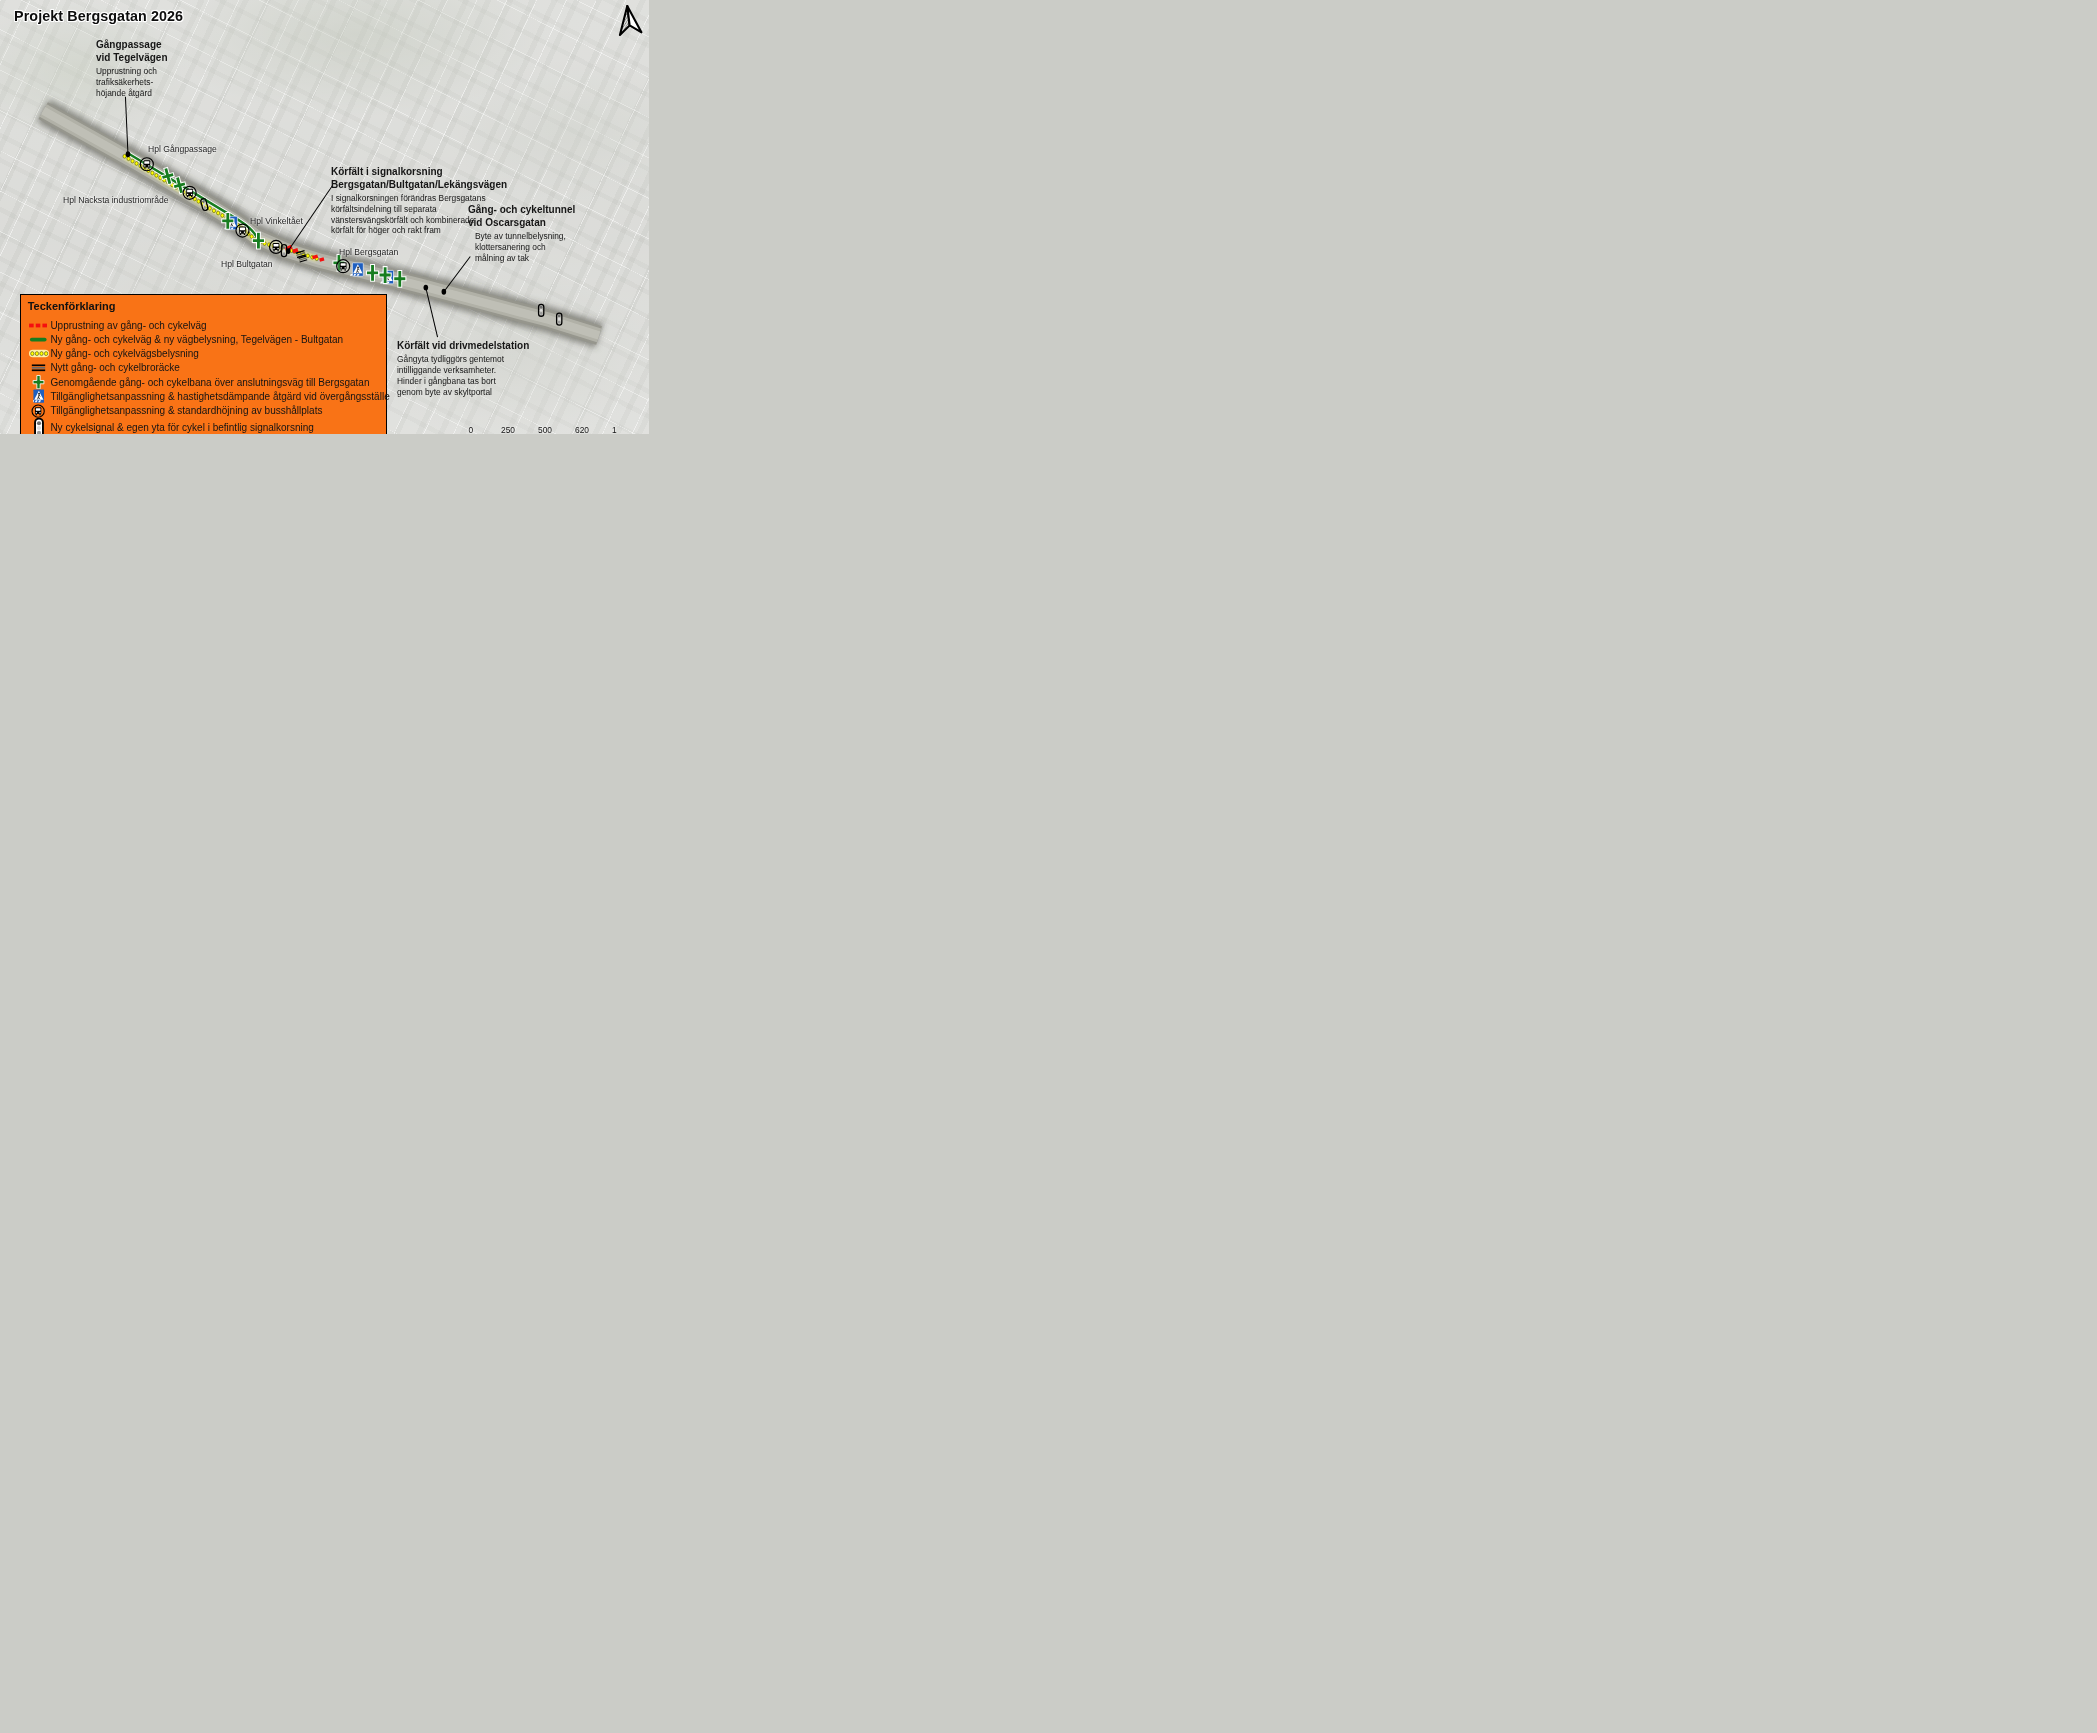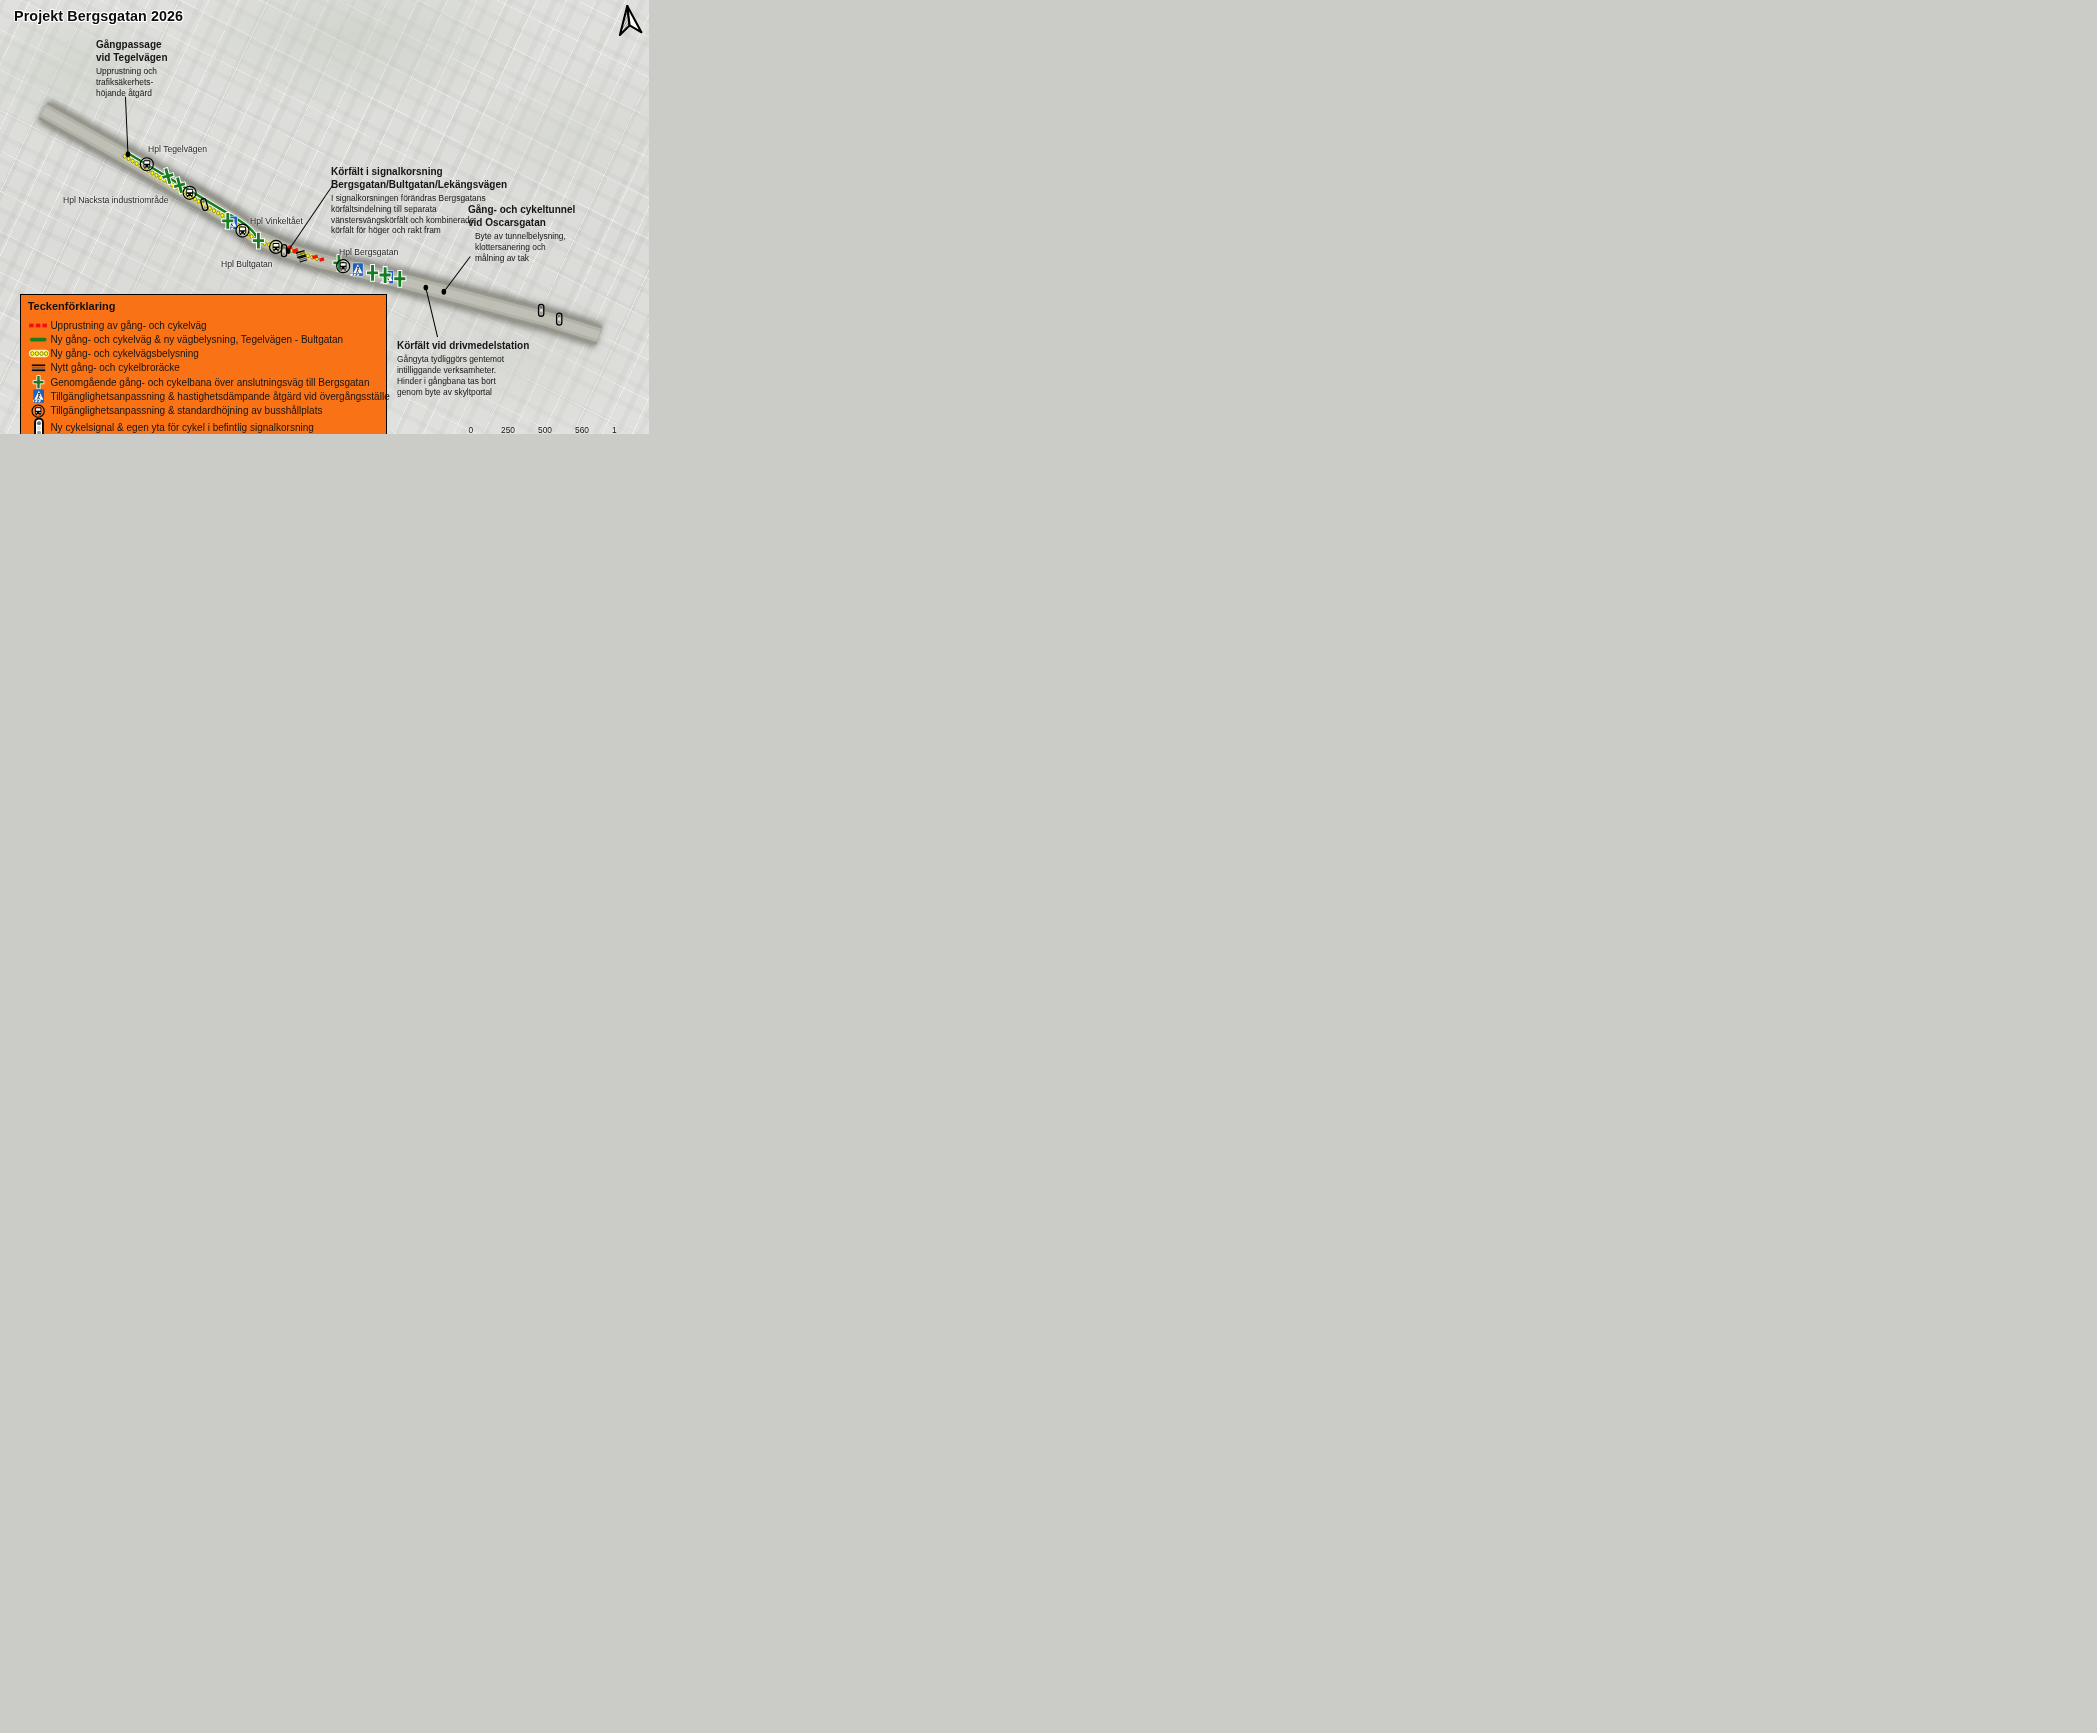--- a/index.html
+++ b/index.html
@@ -253,21 +253,21 @@
   </div>
 
   <div class="ann" style="left:397px;top:340px;width:147px;">
     <div class="ann-title">Körfält vid drivmedelstation</div>
     <div class="ann-body">Gångyta tydliggörs gentemot
 intilliggande verksamheter.
 Hinder i gångbana tas bort
 genom byte av skyltportal</div>
   </div>
 
-  <div class="maplabel" style="left:148px;top:144px;">Hpl Tegelvägen</div>
+  <div class="maplabel" style="left:148px;top:144px;">Hpl Gångpassage</div>
   <div class="maplabel" style="left:63px;top:195px;">Hpl Nacksta industriområde</div>
   <div class="maplabel" style="left:250px;top:216px;">Hpl Vinkeltået</div>
   <div class="maplabel" style="left:221px;top:259px;">Hpl Bultgatan</div>
   <div class="maplabel" style="left:339px;top:247px;">Hpl Bergsgatan</div>
 
   <div class="legend">
     <div class="legend-title">Teckenförklaring</div>
 
     <div class="lrow">
       <span class="lsym">
@@ -377,21 +377,21 @@
           </svg>
       </span>
       <span class="ltext">Annan åtgärd</span>
     </div>
   </div>
 
   <div class="scalebar">
     <span class="lab" style="left:5.9px;">0</span>
     <span class="lab" style="left:43px;">250</span>
     <span class="lab" style="left:80px;">500</span>
-    <span class="lab" style="left:117px;">560</span>
+    <span class="lab" style="left:117px;">620</span>
     <span class="lab" style="left:154px;">1 000 m</span>
     <svg width="168" height="11" viewBox="0 0 400 26">
       <g stroke="#000" stroke-width="2.6">
         <line x1="14" y1="2" x2="14" y2="22"></line>
           <line x1="102" y1="2" x2="102" y2="22"></line>
         <line x1="190" y1="2" x2="190" y2="22"></line>
           <line x1="278" y1="2" x2="278" y2="22"></line>
         <line x1="366" y1="2" x2="366" y2="22"></line>
       </g>
       <rect x="12.5" y="20" width="355" height="4.5" fill="#000"></rect>

